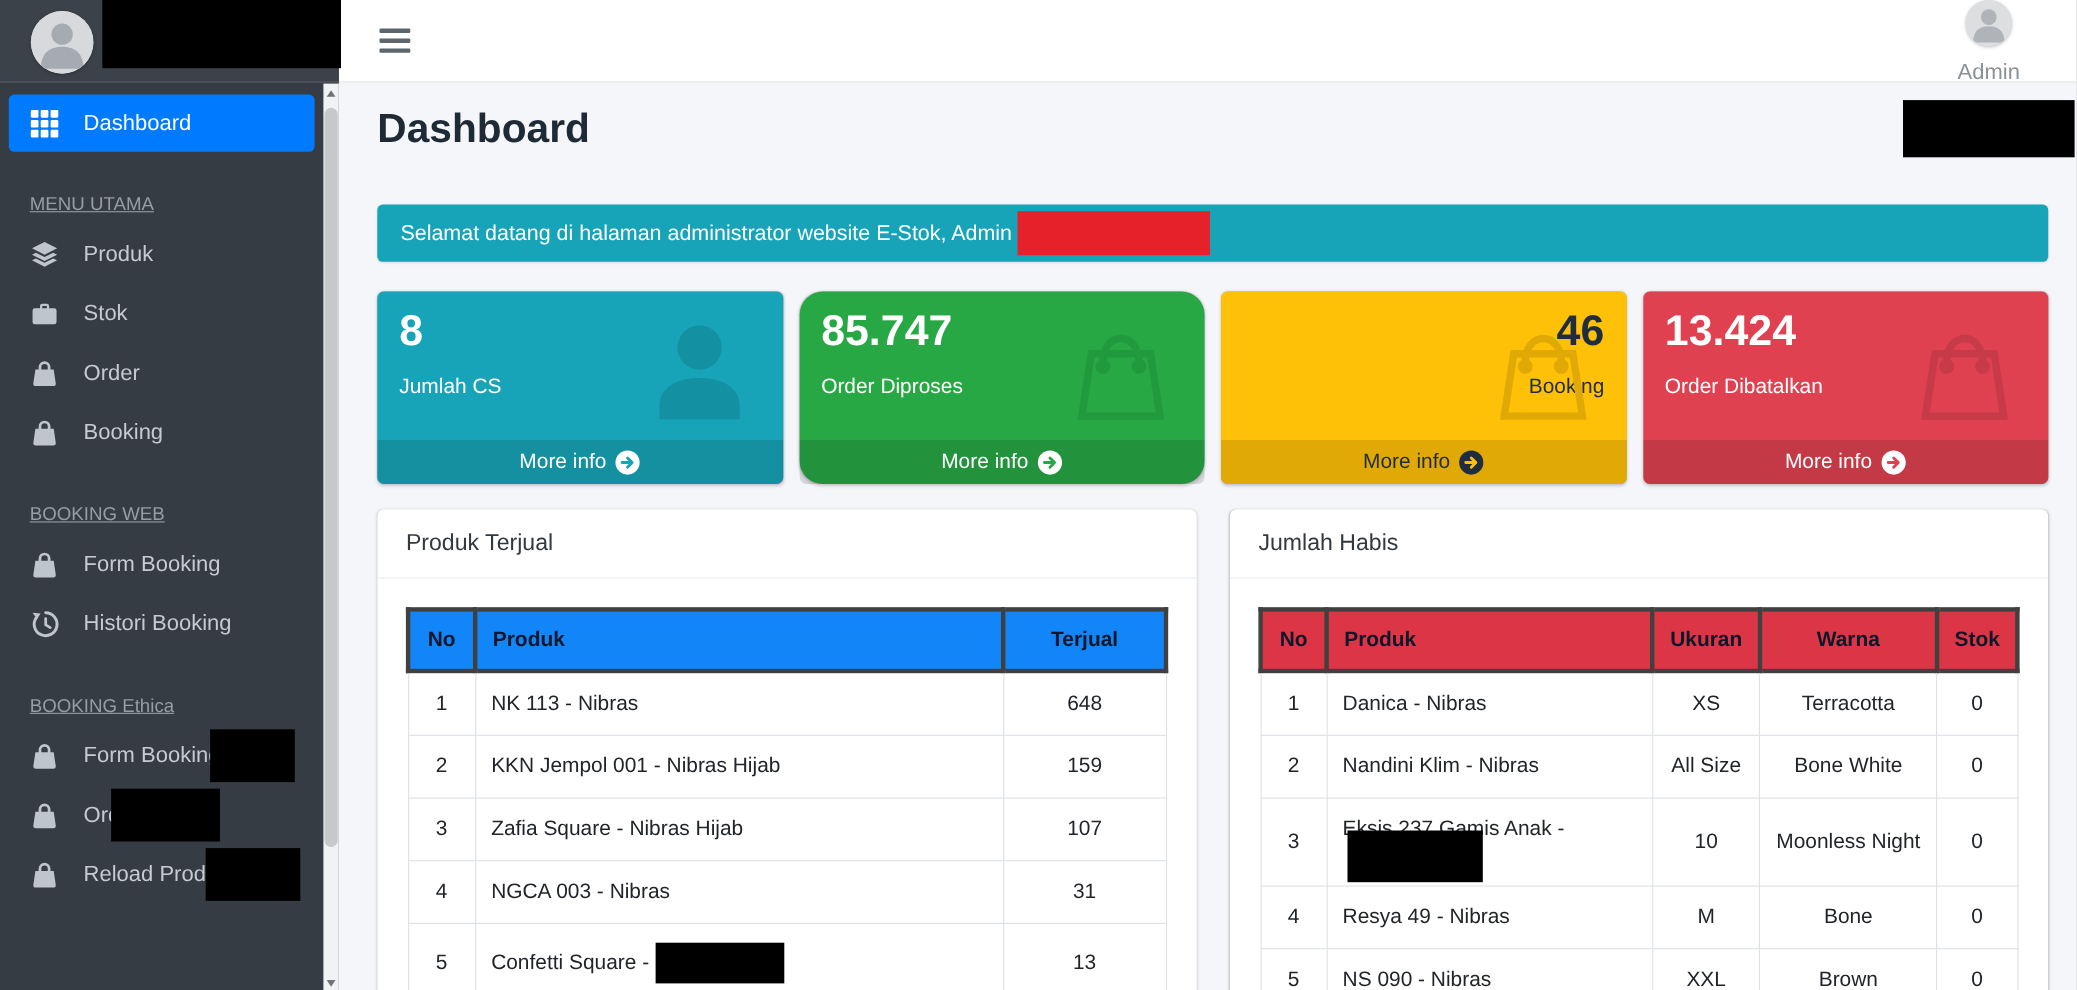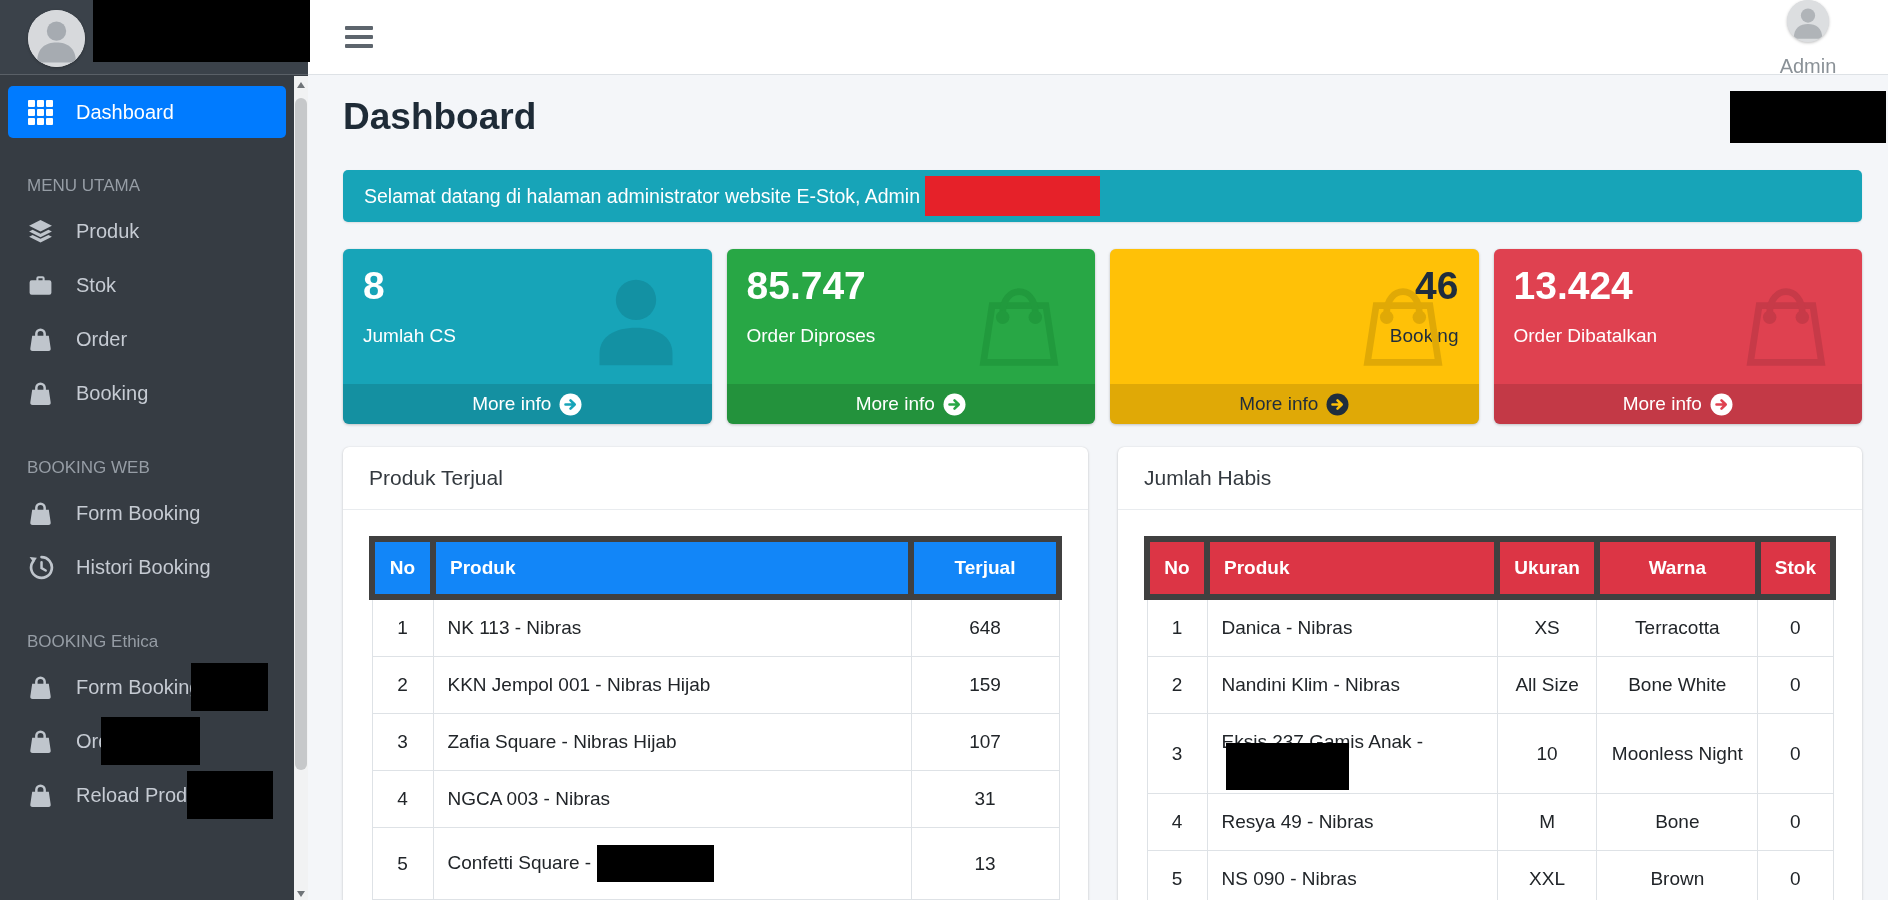--- a/index.html
+++ b/index.html
@@ -13,21 +13,21 @@
   .avatar svg { display:block; width:100%; height:100%; }
   .avatar-lg { position:absolute; left:28px; top:10px; width:57px; height:57px; }
   .brand-redact { position:absolute; left:93px; top:0; width:217px; height:62px; background:#000; z-index:9; }
 
   .menu { position:absolute; left:0; top:76px; width:294px; padding:10px 8px 0 8px; }
   .menu-item { display:flex; align-items:center; height:54px; padding-left:19px; color:#c6cbd3; font-size:20px; cursor:pointer; text-decoration:none; border-radius:5px; }
   .menu-item .mi { width:27px; height:27px; margin-right:22px; flex:0 0 27px; display:flex; align-items:center; justify-content:center; }
   .menu-item .mi svg { width:27px; height:27px; fill:#bfc5cc; }
   .menu-item.active { height:52px; background:#007bff; color:#ffffff; }
   .menu-item.active .mi svg { fill:#ffffff; }
-  .menu-header { margin:34px 0 4px 0; padding-left:19px; height:28px; line-height:28px; color:#969da5; font-size:17px; }
+  .menu-header { margin:34px 0 4px 0; padding-left:19px; height:28px; line-height:28px; color:#969da5; font-size:17px;text-decoration:underline; }
   .item-redact { display:inline-block; height:48px; background:#000; vertical-align:middle; flex:none; }
   .redact-fb2 { width:77px; margin-left:-10px; }
   .redact-ord2 { width:99px; margin-left:-26px; }
   .redact-rel2 { width:86px; margin-left:-21px; }
 
   
   .sb-scroll { position:absolute; right:0; top:76px; width:14px; height:824px; background:#f1f2f3; }
   .sb-arrow { position:absolute; left:0; width:14px; height:13px; display:flex; align-items:center; justify-content:center; }
   .sb-arrow::before { content:""; border-left:4px solid transparent; border-right:4px solid transparent; }
   .sb-arrow.up { top:2px; } .sb-arrow.up::before { border-bottom:6px solid #6f7478; }
@@ -40,50 +40,50 @@
   .hamburger span { display:block; height:4px; background:#5d656d; border-radius:1px; }
   .nav-right { position:absolute; right:2px; top:0; height:75px; display:flex; align-items:center; gap:13px; cursor:pointer;flex-direction:column; }
   .avatar-sm { width:42px; height:42px; flex:none; }
   .user-name { color:#8a9197; font-size:20px; }
   .nav-redact { width:156px; height:52px; background:#000; flex:none; }
 
   
   .content { position:absolute; left:308px; top:75px; right:0; bottom:0; padding:20px 26px 0 35px; background:#f4f6f9; overflow:hidden; }
   h1.page-title { font-size:37px; font-weight:600; color:#1e2b37; line-height:44px; }
 
-  .alert-welcome { position:relative; margin-top:31px; height:52px; background:#17a4b8; border-radius:5px; color:#ffffff; font-size:19.5px; display:flex; align-items:center; padding-left:21px; box-shadow:0 1px 2px rgba(0,0,0,0.1); }
+  .alert-welcome { position:relative; margin-top:47px; height:52px; background:#17a4b8; border-radius:5px; color:#ffffff; font-size:19.5px; display:flex; align-items:center; padding-left:21px; box-shadow:0 1px 2px rgba(0,0,0,0.1); }
   .alert-redact { width:175px; height:40px; background:#e62129; margin-left:5px; flex:none; }
 
   
   .boxes { margin-top:27px; display:grid; grid-template-columns:repeat(4, 1fr); gap:15px; }
   .small-box { position:relative; height:175px; border-radius:6px; color:#ffffff; box-shadow:0 0 1px rgba(0,0,0,.12), 0 1px 3px rgba(0,0,0,.2); }
   .sb-inner { padding:14px 20px; }
   .sb-value { font-size:39px; font-weight:700; line-height:46px; }
   .sb-label { font-size:19px; margin-top:16px; }
   .big-icon { position:absolute; right:28px; top:24px; width:96px; height:96px; }
   .big-icon svg { width:96px; height:96px; }
   .sb-footer { position:absolute; left:0; right:0; bottom:0; height:40px; background:rgba(0,0,0,0.12); border-radius:0 0 6px 6px; display:flex; align-items:center; justify-content:center; gap:8px; font-size:19px; color:#ffffff; cursor:pointer; }
   .mi-arrow-icon { width:23px; height:23px; }
   .box-teal { background:#17a4b8; }
-  .box-green { background:#28a745; }
+  .box-green { background:#28a745;border-radius:21px; }
   .box-yellow { background:#ffc107; color:#1f2d3d;text-align:right; }
   .box-red { background:#df4150; }
   .box-teal  .big-icon { fill:#1391a3; stroke:#1391a3; }
   .box-green .big-icon { fill:#219a3d; stroke:#219a3d; }
   .box-yellow .big-icon { fill:#e0a906; stroke:#e0a906; }
   .box-red   .big-icon { fill:#c73a48; stroke:#c73a48; }
   .box-yellow .sb-footer { color:#1f2d3d; }
 
   
   .cards { margin-top:23px; display:grid; grid-template-columns:745px 744px; gap:30px; }
   .card { background:#ffffff; border-radius:6px; box-shadow:0 0 1px rgba(0,0,0,.12), 0 1px 3px rgba(0,0,0,.18); min-height:520px; }
   .card-header { padding:19px 26px; border-bottom:1px solid #e9ecef; font-size:21px; color:#33393f; }
   .card-body { padding:26px; }
   table.tbl { width:100%; border-collapse:collapse; font-size:19px; color:#212529; }
-  .tbl th { color:#ffffff; font-weight:700; font-size:19px; padding:15px 14px; border:6px solid #404040; }
+  .tbl th { color:#0f172a; font-weight:700; font-size:19px; padding:15px 14px; border:4px solid #404040; }
   .tbl-blue th { background:#1286f8; }
   .tbl-red th { background:#dc3545; }
   .tbl td { padding:17px 14px; border:1px solid #dee2e6; text-align:center; background:#fff; }
   .tbl td.cell-left { text-align:left; }
   .tbl th.th-left { text-align:left; }
   .col-no { width:61px; } .col-terjual { width:148px; }
   .col-no2 { width:60px; } .col-ukuran { width:94px; } .col-warna { width:161px; } .col-stok { width:65px; }
   .cell-redact { display:inline-block; background:#000; vertical-align:middle; }
   .redact-confetti { width:117px; height:37px; margin-left:6px; }
   .redact-eksis { width:123px; height:47px; margin-left:4px; margin-top:-10px; margin-bottom:-14px; }

